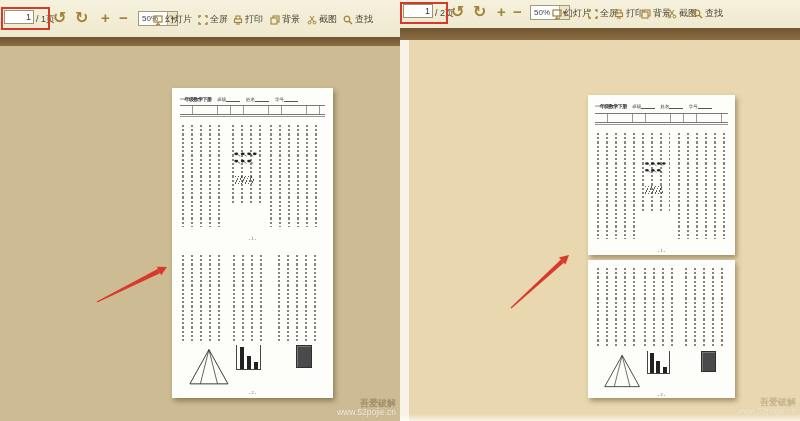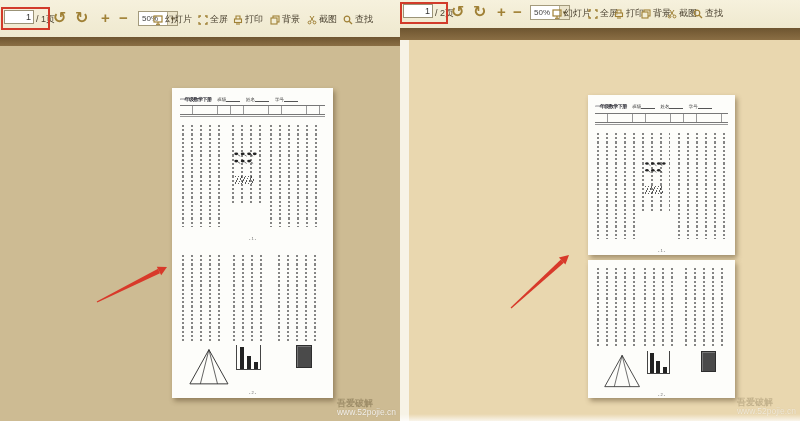--- a/index.html
+++ b/index.html
@@ -52,21 +52,21 @@
         mask-image:repeating-linear-gradient(to bottom,#000 0 2.2px,transparent 2.2px 4.2px);
         opacity:.72;}
   .hatch{position:absolute;background:repeating-linear-gradient(115deg,#333 0 .8px,transparent .8px 3px);opacity:.8;}
   .tadpoles,.trifig{position:absolute;}
   .barfig{position:absolute;border:.8px solid #444;border-top:none;display:flex;align-items:flex-end;justify-content:space-around;padding:0 1px;}
   .barfig div{width:22%;background:#222;}
   .stamp{position:absolute;background:#4a4a4a;border:1px solid #2e2e2e;box-shadow:inset 1px 1px 0 #777;}
   .doc-footer{position:absolute;left:0;width:100%;text-align:center;font-size:4px;color:#666;}
 
   
-  .watermark{position:absolute;line-height:1.15;}
+  .watermark{position:absolute;text-align:right;line-height:1.15;}
   .wm1{font-size:9px;font-weight:bold;color:rgba(96,80,48,.42);}
   .wm2{font-size:8.5px;color:rgba(255,255,255,.85);text-shadow:0 0 1px rgba(120,100,60,.4);}
 
   
   #arrows{position:absolute;left:0;top:0;pointer-events:none;}
 </style>
 </head>
 <body>
 
 <div id="root">

